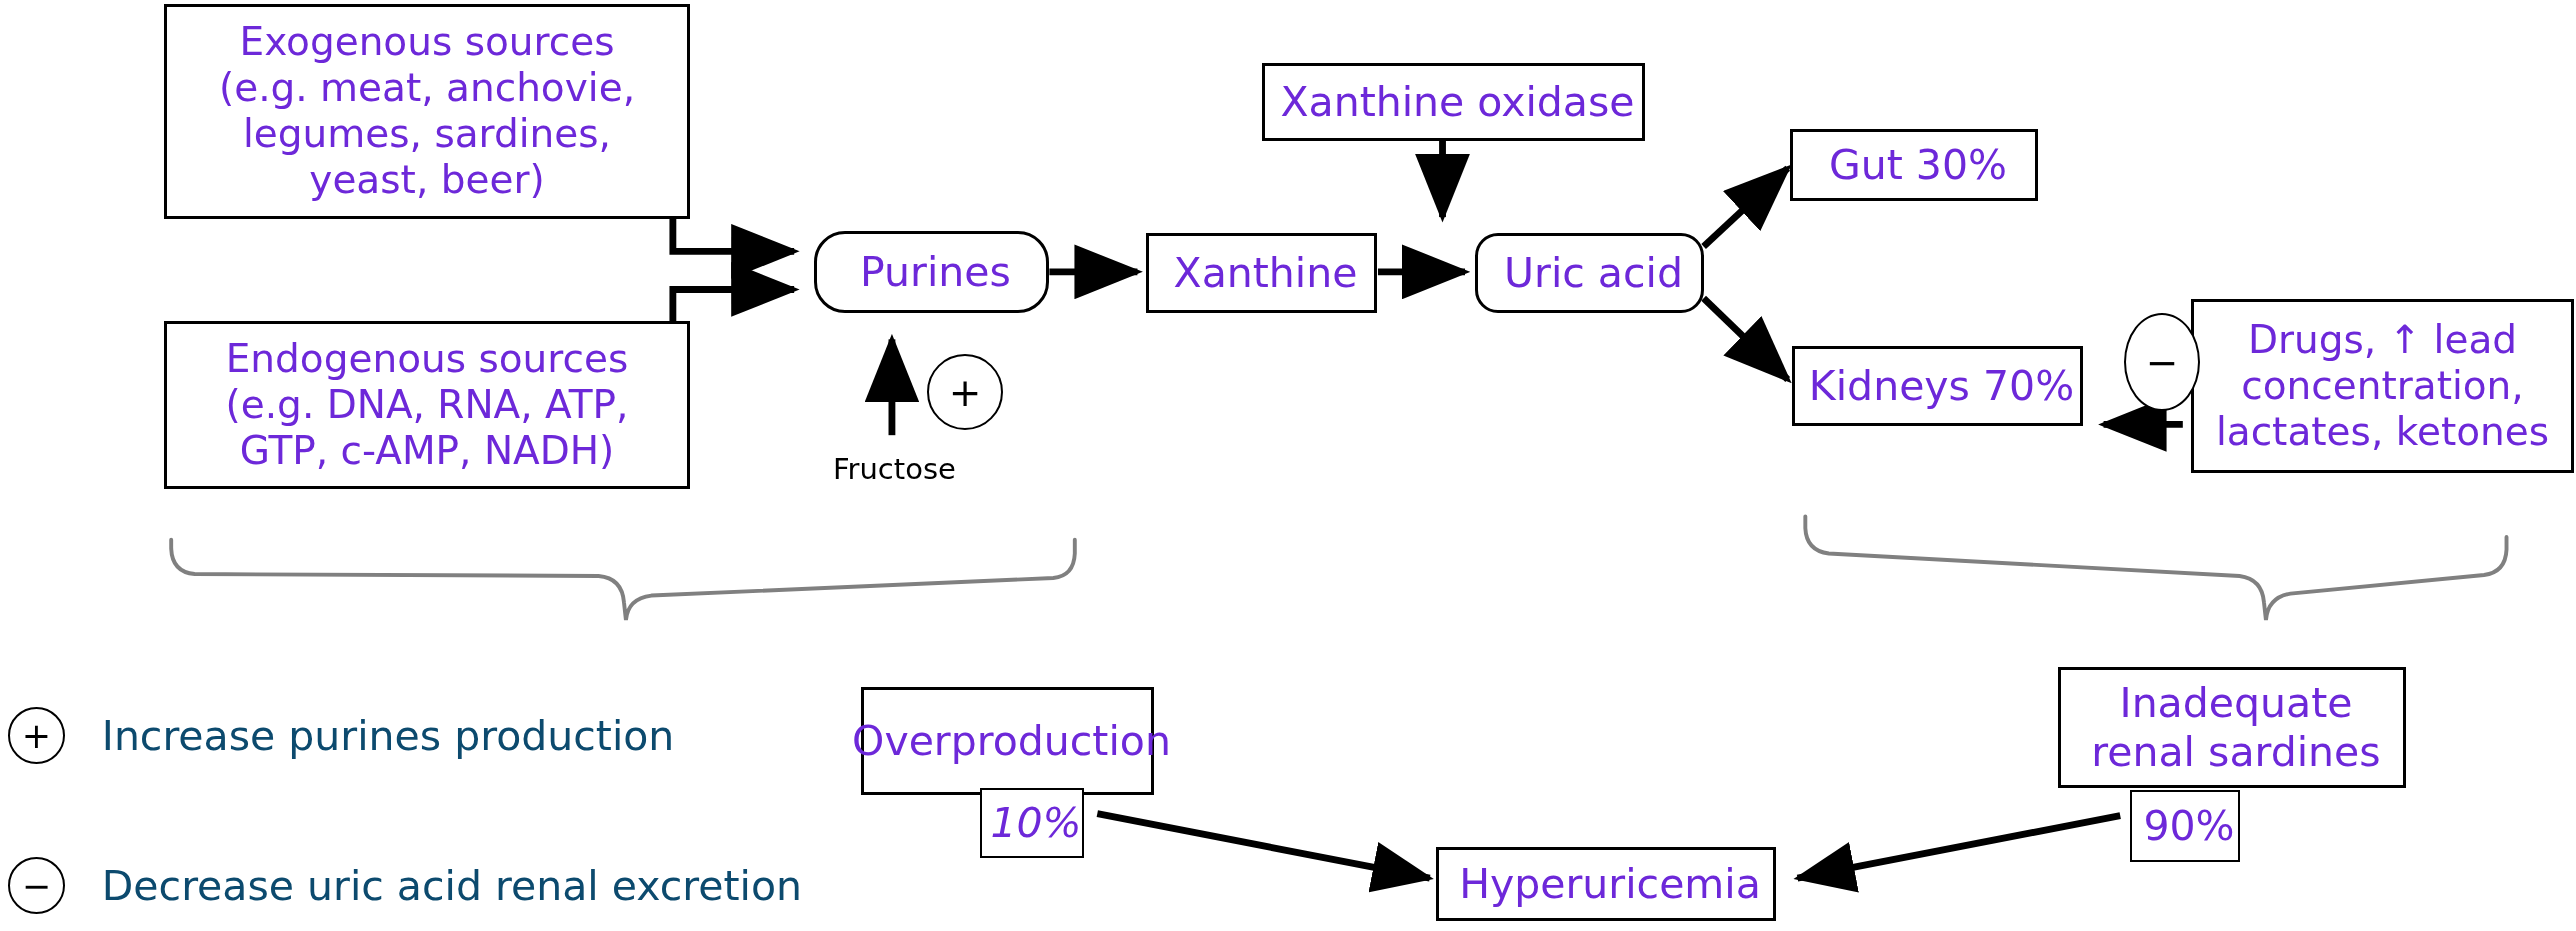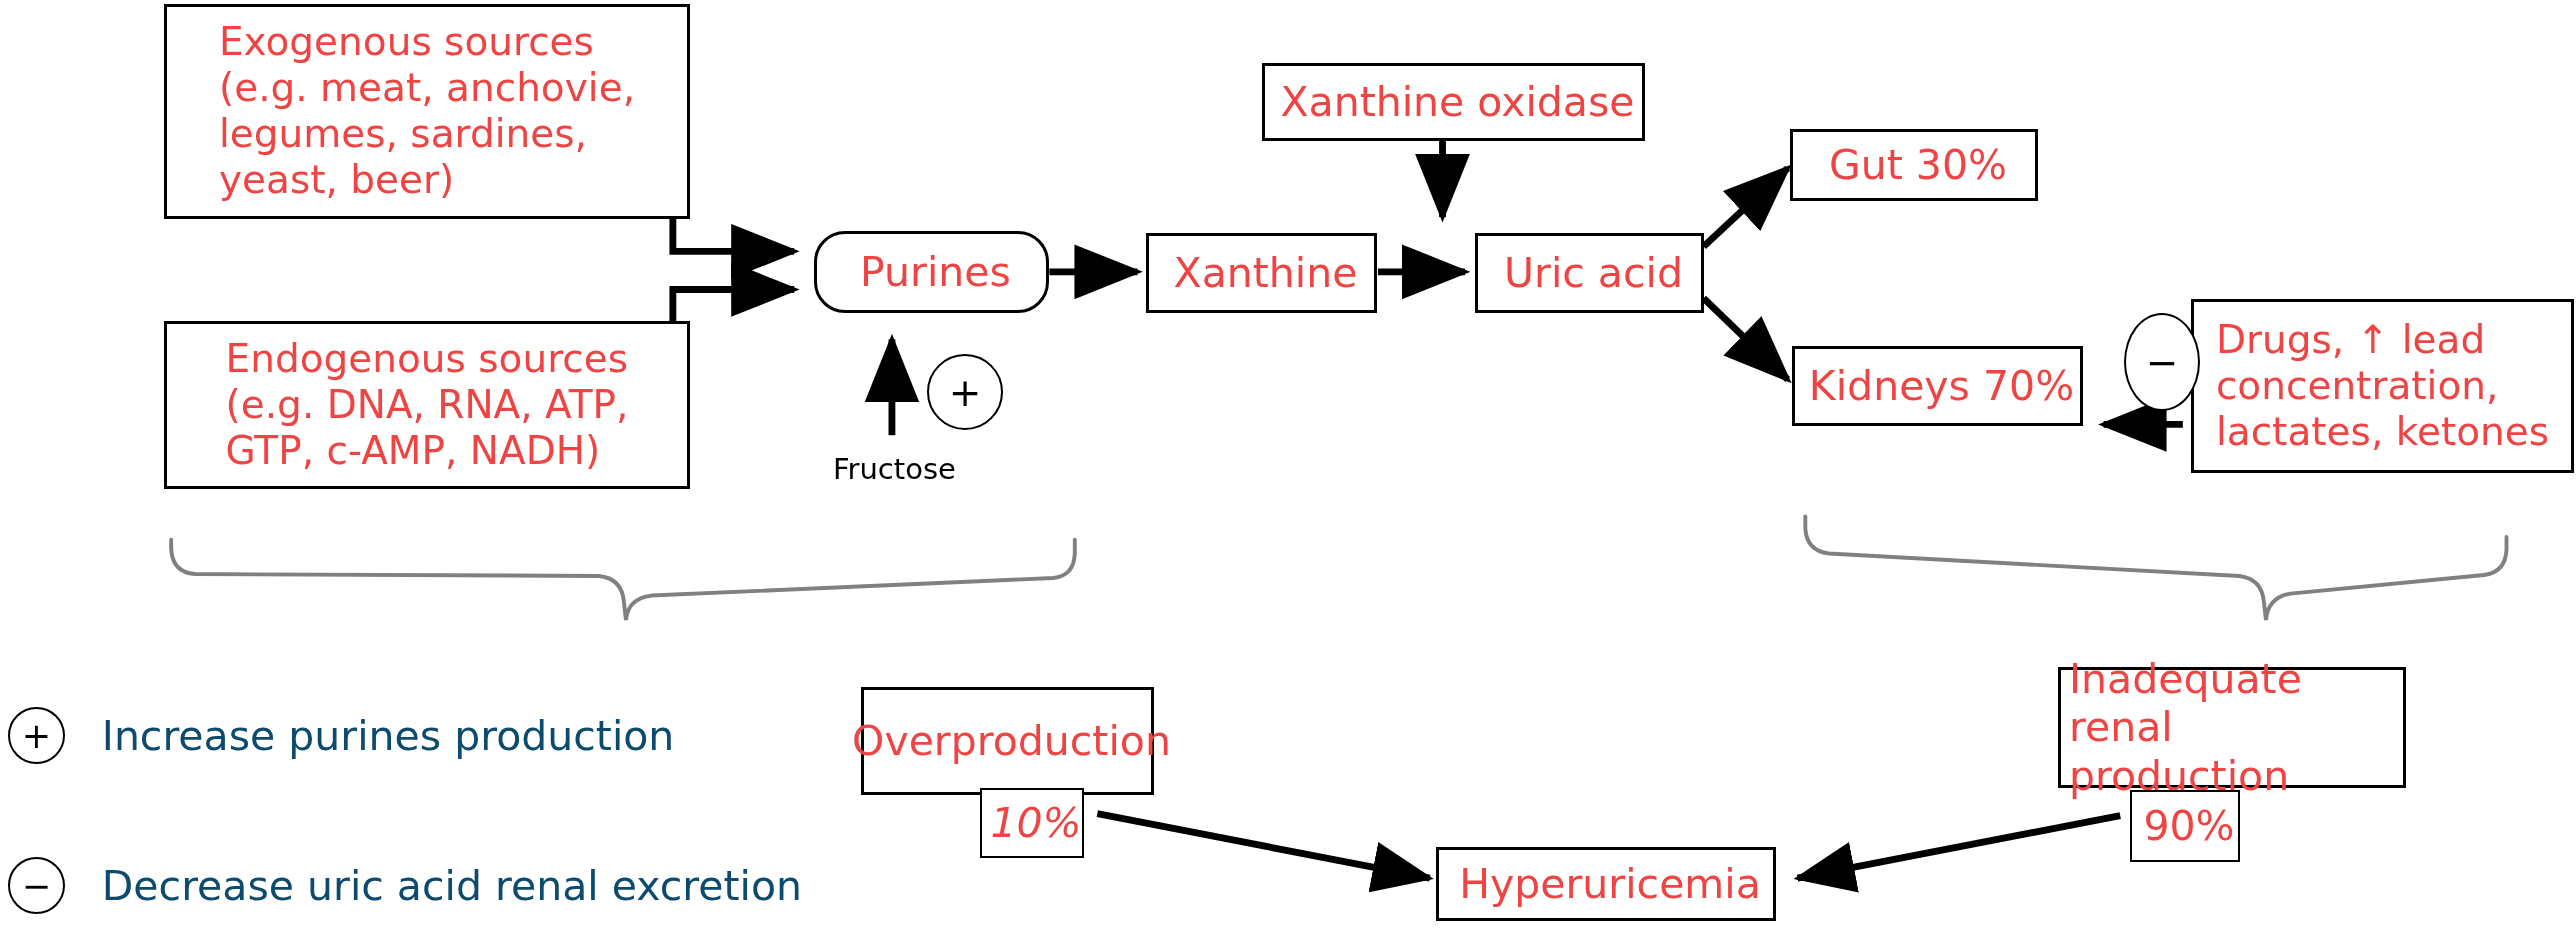--- a/index.html
+++ b/index.html
@@ -23,22 +23,22 @@
     height: 931px;
   }
   .node-box {
     position: absolute;
     box-sizing: border-box;
     border: 3.9px solid #000000;
     background: #ffffff;
     display: flex;
     align-items: center;
     justify-content: center;
-    text-align: left;
-    color: #ef4444;
+    text-align: center;
+    color: #6d28d9;
     font-family: "DejaVu Sans", sans-serif;
     line-height: 1.18;
     white-space: pre-line;
     z-index: 3;
   }
   .node-box.thin { border-width: 2.9px; }
   .f40 { font-size: 39px; }
   .f42 { font-size: 41px; padding-left: 8px; }
   .sign-circle {
     position: absolute;
@@ -164,36 +164,36 @@
   <div class="node-box f40" style="left:164px; top:321px; width:526px; height:168px;">Endogenous sources
 (e.g. DNA, RNA, ATP,
 GTP, c-AMP, NADH)</div>
 
   <div class="node-box f42" style="left:814px; top:231px; width:235px; height:82px;border-radius:31px;">Purines</div>
 
   <div class="node-box f42" style="left:1146px; top:233px; width:231px; height:80px;">Xanthine</div>
 
   <div class="node-box f42" style="left:1262px; top:63px; width:383px; height:78px;">Xanthine oxidase</div>
 
-  <div class="node-box f42" style="left:1475px; top:233px; width:229px; height:80px;">Uric acid</div>
+  <div class="node-box f42" style="left:1475px; top:233px; width:229px; height:80px;border-radius:23px;">Uric acid</div>
 
   <div class="node-box f42" style="left:1790px; top:129px; width:248px; height:72px;">Gut 30%</div>
 
   <div class="node-box f42" style="left:1792px; top:346px; width:291px; height:80px;">Kidneys 70%</div>
 
   <div class="node-box f40" style="left:2191px; top:299px; width:383px; height:174px;">Drugs, ↑ lead
 concentration,
 lactates, ketones</div>
 
   <div class="node-box f42" style="left:861px; top:687px; width:293px; height:108px;">Overproduction</div>
 
   <div class="node-box thin f42" style="left:980px; top:788px; width:104px; height:70px;font-style:italic;">10%</div>
 
   <div class="node-box f42" style="left:2058px; top:667px; width:348px; height:121px;">Inadequate
-renal production</div>
+renal sardines</div>
 
   <div class="node-box thin f42" style="left:2130px; top:790px; width:110px; height:72px;">90%</div>
 
   <div class="node-box f42" style="left:1436px; top:847px; width:340px; height:74px;">Hyperuricemia</div>
 
   <div class="sign-circle" style="left:927px; top:354px; width:76px; height:76px;">+</div>
 
   <div class="sign-circle" style="left:2124px; top:313px; width:76px; height:98px;">−</div>
 
   <div class="free-label" style="left:833px; top:452px;">Fructose</div>

